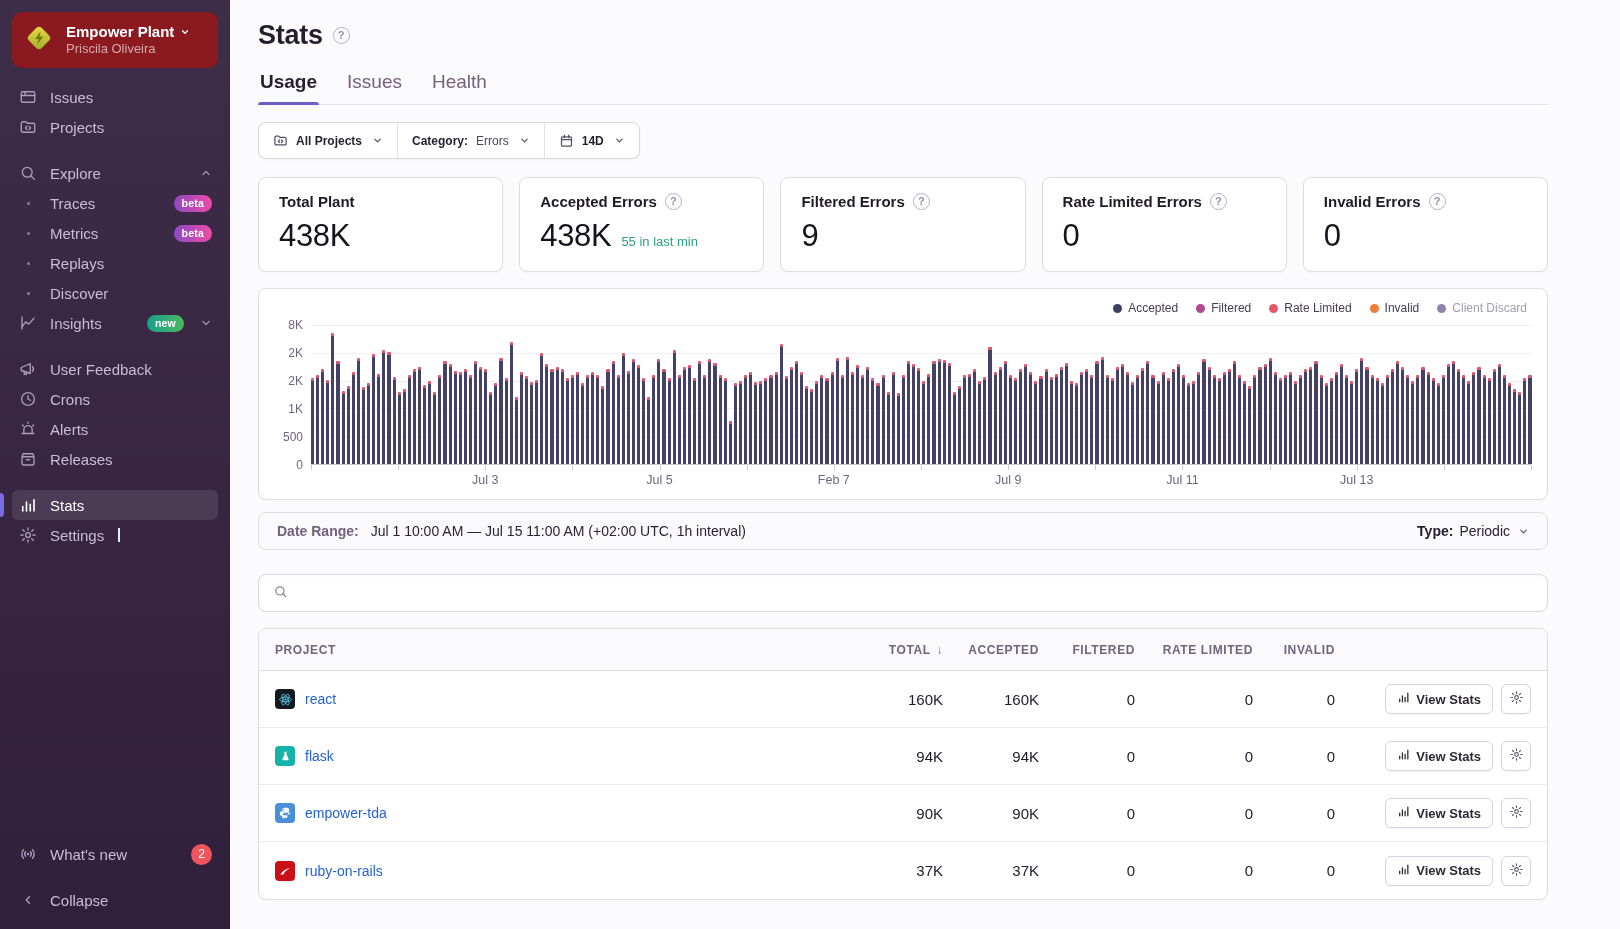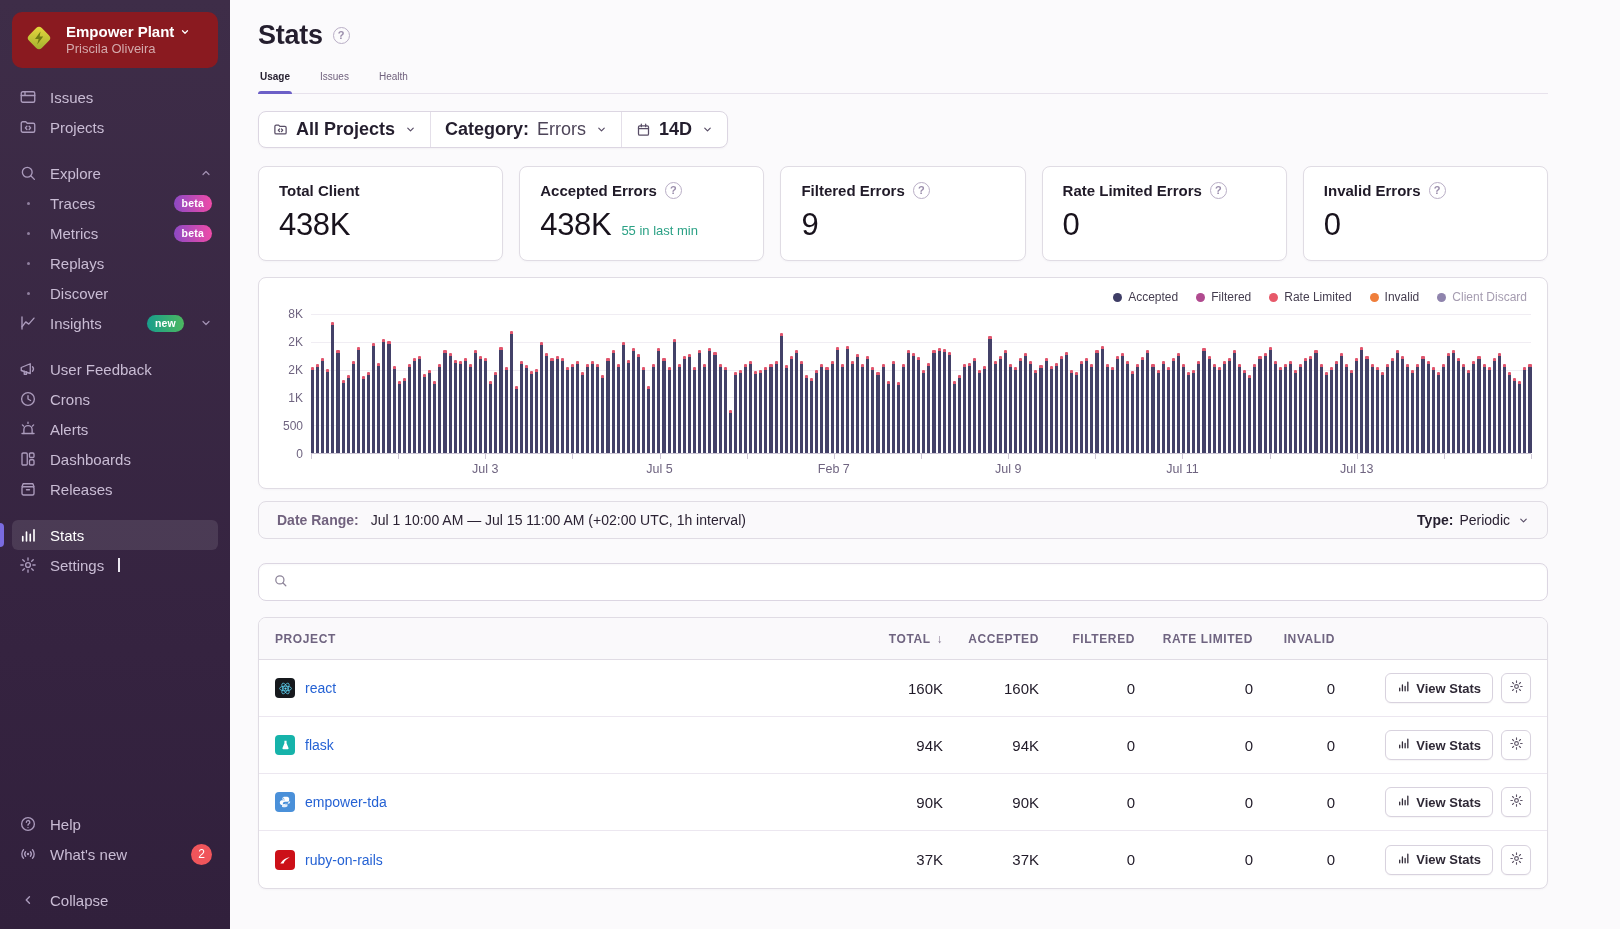--- a/index.html
+++ b/index.html
@@ -29,26 +29,26 @@
   .pill + .chev-right { margin-left:6px; }
   .caret { display:inline-block; width:1.5px; height:14px; background:#ece8f1; margin-left:2px; vertical-align:-2px; }
   .sidebar-footer { margin-top:auto; }
 
   
   .main { flex:1; height:100%; padding:20px 72px 0 28px; overflow:hidden; background:#fbfafc; }
   .page-title-row { display:flex; align-items:center; gap:10px; }
   .page-title { font-size:27px; font-weight:bold; color:#241e2e; letter-spacing:-.01em; }
   .qicon { width:17px; height:17px; border-radius:50%; border:1.5px solid #b9aec6; color:#9a8dab; font-size:11px; font-weight:bold; display:inline-flex; align-items:center; justify-content:center; line-height:1; }
   .tabs-row { margin-top:20px; border-bottom:1px solid #e7e2ec; display:flex; gap:26px; }
-  .tab { font-size:10px; color:#71627e; padding:0 2px 11px 2px; cursor:pointer; position:relative; }
+  .tab { font-size:19px; color:#71627e; padding:0 2px 11px 2px; cursor:pointer; position:relative; }
   .tab.active { color:#241e2e; font-weight:bold; }
   .tab.active::after { content:""; position:absolute; left:0; right:0; bottom:-1px; height:3px; border-radius:3px 3px 0 0; background:#6c5fc7; }
 
   .filter-bar { margin-top:17px; display:inline-flex; align-items:stretch; background:#fff; border:1px solid #dcd6e2; border-radius:8px; box-shadow:0 1px 2px rgba(43,34,51,.04); height:37px; }
-  .filter-seg { display:flex; align-items:center; gap:8px; padding:0 14px; font-size:18px; cursor:pointer; color:#241e2e; }
+  .filter-seg { display:flex; align-items:center; gap:8px; padding:0 14px; font-size:12px; cursor:pointer; color:#241e2e; }
   .filter-seg + .filter-seg { border-left:1px solid #e4dfe9; }
   .filter-seg b { font-weight:bold; }
   .filter-seg .val { color:#4d4458; }
   .ficon { color:#584d66; display:flex; }
   .chev { color:#584d66; display:flex; margin-left:2px; }
 
   .cards-row { margin-top:18px; display:flex; gap:16px; }
   .stat-card { flex:1; background:#fff; border:1px solid #e0dce4; border-radius:8px; padding:15px 20px 17px 20px; box-shadow:0 1px 2px rgba(43,34,51,.03); }
   .stat-title { display:flex; align-items:center; gap:8px; font-size:15px; font-weight:bold; color:#201a28; }
   .stat-value-row { margin-top:8px; display:flex; align-items:baseline; gap:10px; }
@@ -240,30 +240,20 @@
             <svg width="18" height="18" viewBox="0 0 24 24" fill="none" stroke="currentColor" stroke-width="1.8" stroke-linecap="round" stroke-linejoin="round">
               <path d="M6.5 18v-5a5.5 5.5 0 0111 0v5"></path>
               <path d="M4 18h16"></path>
               <path d="M12 3v1.5M4.5 6.5L6 8M19.5 6.5L18 8"></path>
             </svg>
           </span>
         <span>Alerts</span>
       </div>
       <div class="nav-item">
         <span class="nicon">
-            <svg width="18" height="18" viewBox="0 0 24 24" fill="none" stroke="currentColor" stroke-width="1.8" stroke-linejoin="round">
-              <rect x="4" y="4" width="7" height="16" rx="1.5"></rect>
-              <rect x="14" y="4" width="6" height="6" rx="1.5"></rect>
-              <rect x="14" y="13" width="6" height="7" rx="1.5"></rect>
-            </svg>
-          </span>
-        <span>Dashboards</span>
-      </div>
-      <div class="nav-item">
-        <span class="nicon">
             <svg width="18" height="18" viewBox="0 0 24 24" fill="none" stroke="currentColor" stroke-width="1.8" stroke-linecap="round" stroke-linejoin="round">
               <rect x="4" y="9" width="16" height="11" rx="2"></rect>
               <path d="M4 9l1.5-4h13L20 9"></path>
               <path d="M10 13h4"></path>
             </svg>
           </span>
         <span>Releases</span>
       </div>
 
       <div class="nav-gap"></div>
@@ -282,30 +272,20 @@
               <circle cx="12" cy="12" r="3.2"></circle>
               <path d="M12 2.5v3M12 18.5v3M2.5 12h3M18.5 12h3M5 5l2.1 2.1M16.9 16.9L19 19M19 5l-2.1 2.1M7.1 16.9L5 19"></path>
             </svg>
           </span>
         <span>Settings</span>
           <span class="caret"></span>
       </div>
     </nav>
 
     <div class="sidebar-footer">
-      <div class="nav-item">
-        <span class="nicon">
-            <svg width="18" height="18" viewBox="0 0 24 24" fill="none" stroke="currentColor" stroke-width="1.8" stroke-linecap="round">
-              <circle cx="12" cy="12" r="8.5"></circle>
-              <path d="M9.8 9.7a2.3 2.3 0 113.4 2c-.8.5-1.2 1-1.2 1.8"></path>
-              <path d="M12 16.8h.01"></path>
-            </svg>
-          </span>
-        <span>Help</span>
-      </div>
       <div class="nav-item">
         <span class="nicon">
             <svg width="18" height="18" viewBox="0 0 24 24" fill="none" stroke="currentColor" stroke-width="1.8" stroke-linecap="round">
               <circle cx="12" cy="12" r="1.6" fill="currentColor" stroke="none"></circle>
               <path d="M8.8 9a4.6 4.6 0 000 6M15.2 9a4.6 4.6 0 010 6"></path>
               <path d="M6 6.4a8.2 8.2 0 000 11.2M18 6.4a8.2 8.2 0 010 11.2"></path>
             </svg>
           </span>
         <span>What's new</span>
         <span class="count-badge">2</span>
@@ -371,21 +351,21 @@
             <svg width="11" height="11" viewBox="0 0 24 24" fill="none" stroke="currentColor" stroke-width="2.6" stroke-linecap="round" stroke-linejoin="round">
               <path d="M6 9l6 6 6-6"></path>
             </svg>
           </span>
       </div>
     </div>
 
     <div class="cards-row">
       <div class="stat-card">
         <div class="stat-title">
-            <span>Total Client</span>
+            <span>Total Plant</span>
           </div>
         <div class="stat-value-row">
             <span class="stat-value">438K</span>
           </div>
       </div>
       <div class="stat-card">
         <div class="stat-title">
             <span>Accepted Errors</span>
             <span class="qicon">?</span>
           </div>

